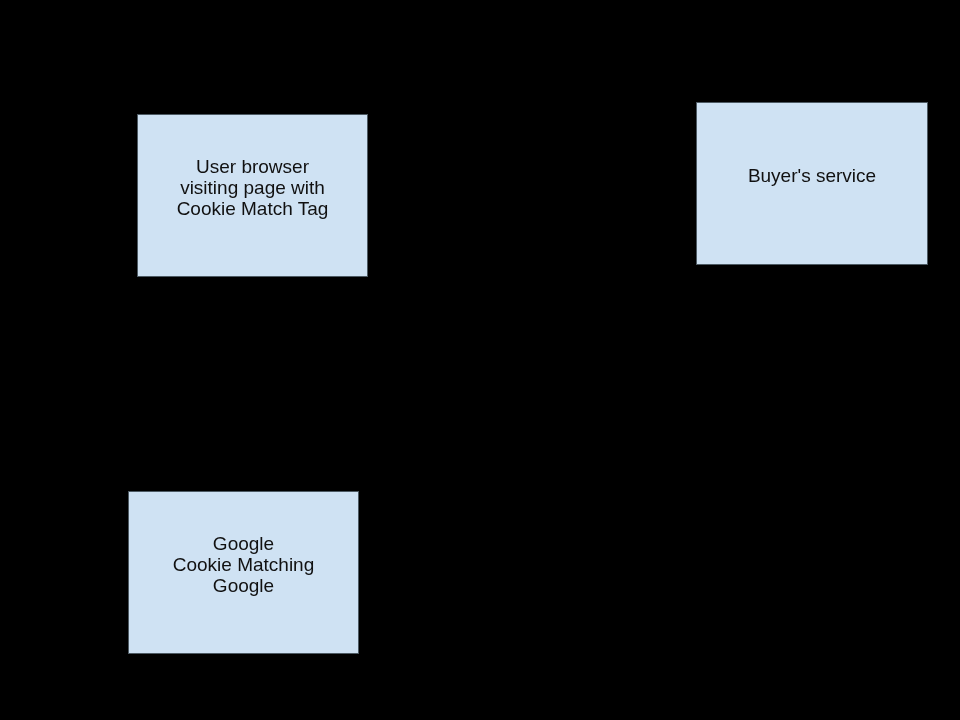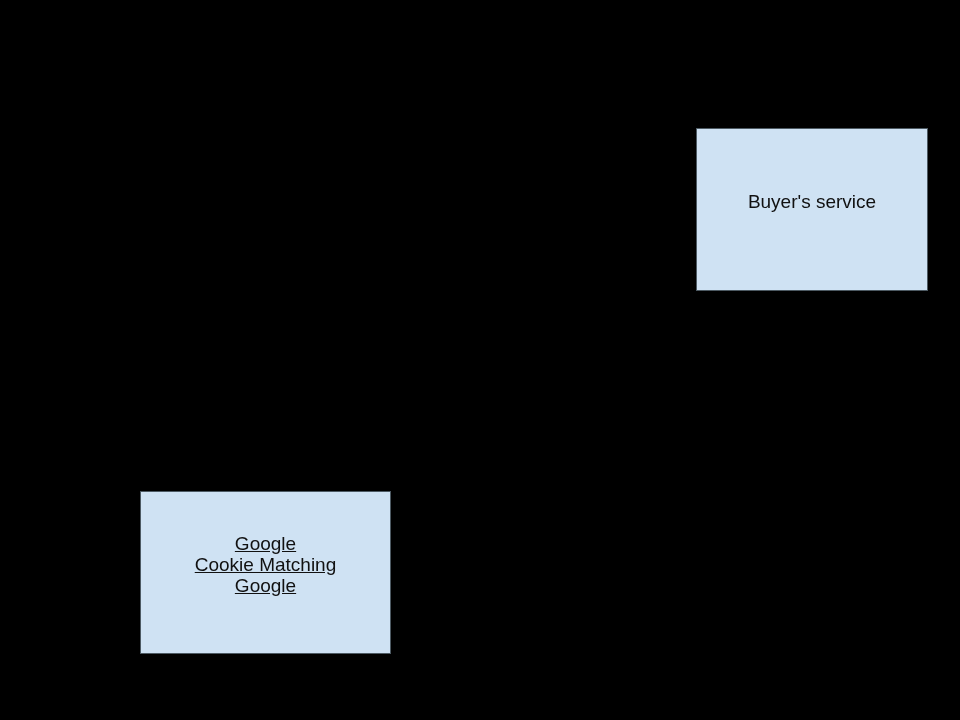--- a/index.html
+++ b/index.html
@@ -43,37 +43,43 @@
     white-space: nowrap;
   }
   .node-user-browser {
     left: 137px;
     top: 114px;
     width: 231px;
     height: 163px;
   }
   .node-buyers-service {
     left: 696px;
-    top: 128px;
+    top: 102px;
     width: 232px;
     height: 163px;
   }
   .node-google-cms {
-    left: 140px;
+    left: 128px;
     top: 491px;
-    width: 251px;
+    width: 231px;
     height: 163px;
-    text-decoration: underline;
   }
 </style>
 </head>
 <body>
 
 <div class="stage" style="background: rgb(0, 0, 0);">
 
+  <div class="node node-user-browser" style="background: rgb(207, 226, 243); border-color: rgb(77, 90, 99); color: rgb(17, 17, 17);">
+    <div class="label">
+      <span>User browser</span>
+      <span>visiting page with</span>
+      <span>Cookie Match Tag</span>
+    </div>
+  </div>
 
   <div class="node node-buyers-service" style="background: rgb(207, 226, 243); border-color: rgb(77, 90, 99); color: rgb(17, 17, 17);">
     <div class="label">
       <span>Buyer's service</span>
     </div>
   </div>
 
   <div class="node node-google-cms" style="background: rgb(207, 226, 243); border-color: rgb(77, 90, 99); color: rgb(17, 17, 17);">
     <div class="label">
       <span>Google</span>

